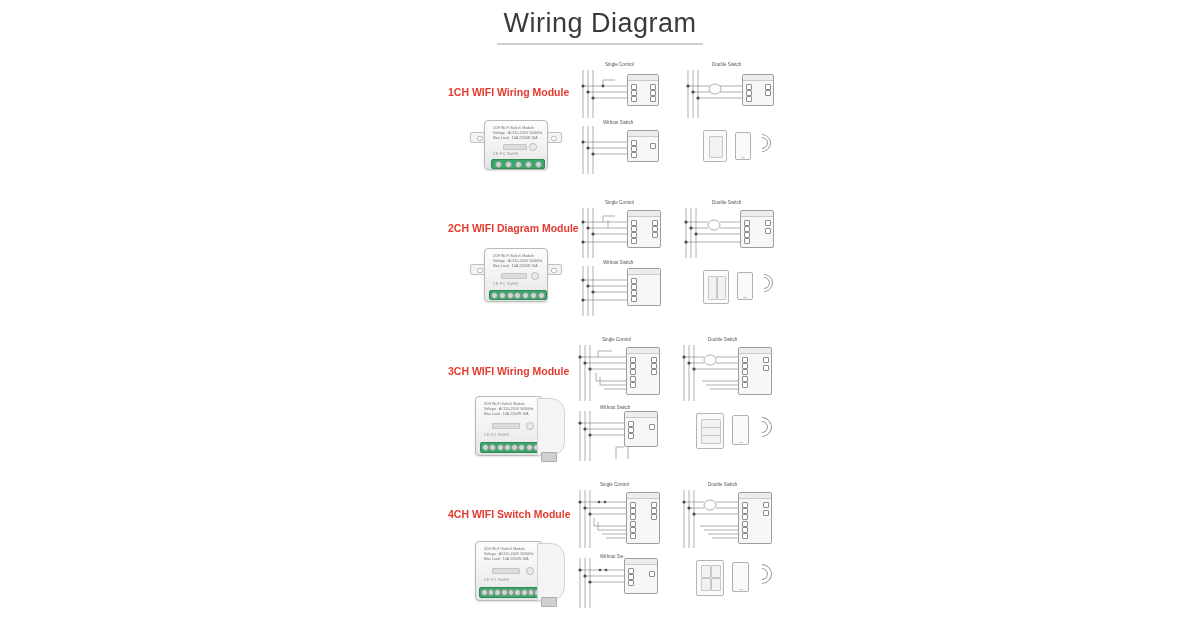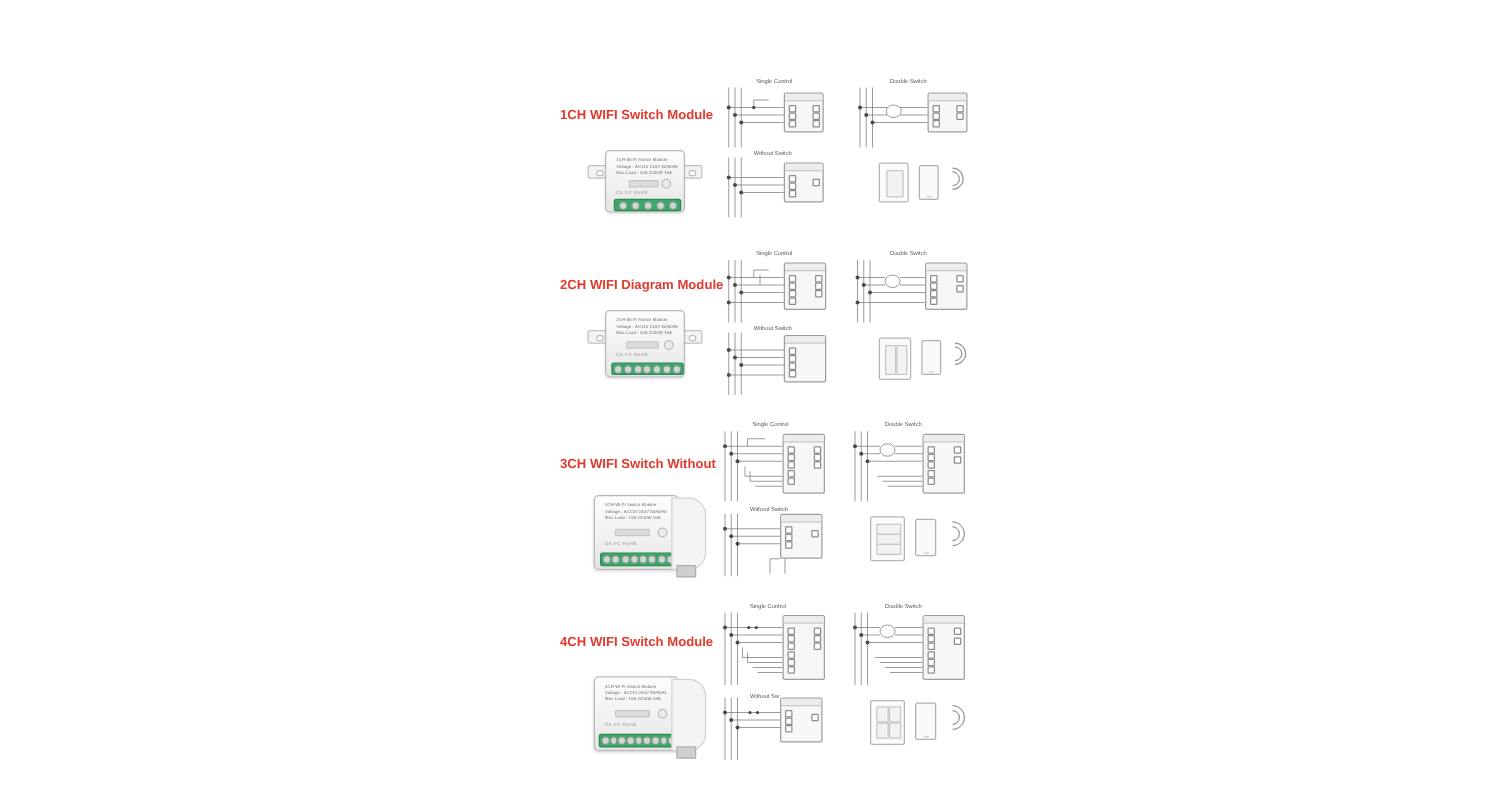--- a/index.html
+++ b/index.html
@@ -199,23 +199,26 @@
     border-bottom-color:transparent;
     border-radius:50%;
     transform: rotate(45deg);
   }
 </style>
 </head>
 <body>
 
 <div class="page">
 
+  <div class="title-wrap">
+    <span class="title">Wiring Diagram</span>
+  </div>
 
   <div class="section" style="top:60px;height:120px;">
-    <div class="sec-label" style="top:26px;">1CH WIFI Switch Module</div>
+    <div class="sec-label" style="top:26px;">1CH WIFI Wiring Module</div>
 
     <div class="device" style="left:90px;top:52px;width:130px;height:70px;">
       <div class="dev-ear" style="left:0px;top:20px;"></div>
       <div class="dev-ear" style="left:74px;top:20px;"></div>
       <div class="dev-body" style="left:14px;top:8px;width:62px;height:48px;">
         <div class="dev-text" style="left:8px;top:5px;">1CH Wi-Fi Switch Module</div>
         <div class="dev-text" style="left:8px;top:10px;">Voltage : AC110-240V 50/60Hz</div>
         <div class="dev-text" style="left:8px;top:15px;">Max Load : 10A  2200W  16A</div>
         <div class="dev-bar" style="left:18px;top:23px;width:22px;height:4px;"></div>
         <div class="btn-dot" style="left:44px;top:22px;"></div>
@@ -452,21 +455,21 @@
         <div class="sw-rocker" style="left:4px;top:5px;width:7px;height:22px;"></div>
         <div class="sw-rocker" style="left:13px;top:5px;width:7px;height:22px;"></div>
       </div>
       <div class="phone" style="left:52px;top:14px;width:14px;height:26px;"></div>
       <div class="wifi-arc" style="left:70px;top:16px;width:16px;height:16px;"></div>
       <div class="wifi-arc" style="left:73px;top:19px;width:10px;height:10px;"></div>
     </div>
   </div>
 
   <div class="section" style="top:335px;height:135px;">
-    <div class="sec-label" style="top:30px;">3CH WIFI Switch Without</div>
+    <div class="sec-label" style="top:30px;">3CH WIFI Wiring Module</div>
 
     <div class="device" style="left:85px;top:55px;width:140px;height:80px;">
       <div class="dev-body" style="left:10px;top:6px;width:66px;height:58px;">
         <div class="dev-text" style="left:8px;top:5px;">3CH Wi-Fi Switch Module</div>
         <div class="dev-text" style="left:8px;top:10px;">Voltage : AC110-240V 50/60Hz</div>
         <div class="dev-text" style="left:8px;top:15px;">Max Load : 10A  2200W  16A</div>
         <div class="dev-bar" style="left:16px;top:26px;width:26px;height:4px;"></div>
         <div class="btn-dot" style="left:50px;top:25px;"></div>
         <div class="cert" style="left:8px;top:36px;">CE  FC  RoHS</div>
         <div class="terminal-strip" style="left:4px;top:45px;width:58px;height:9px;">

